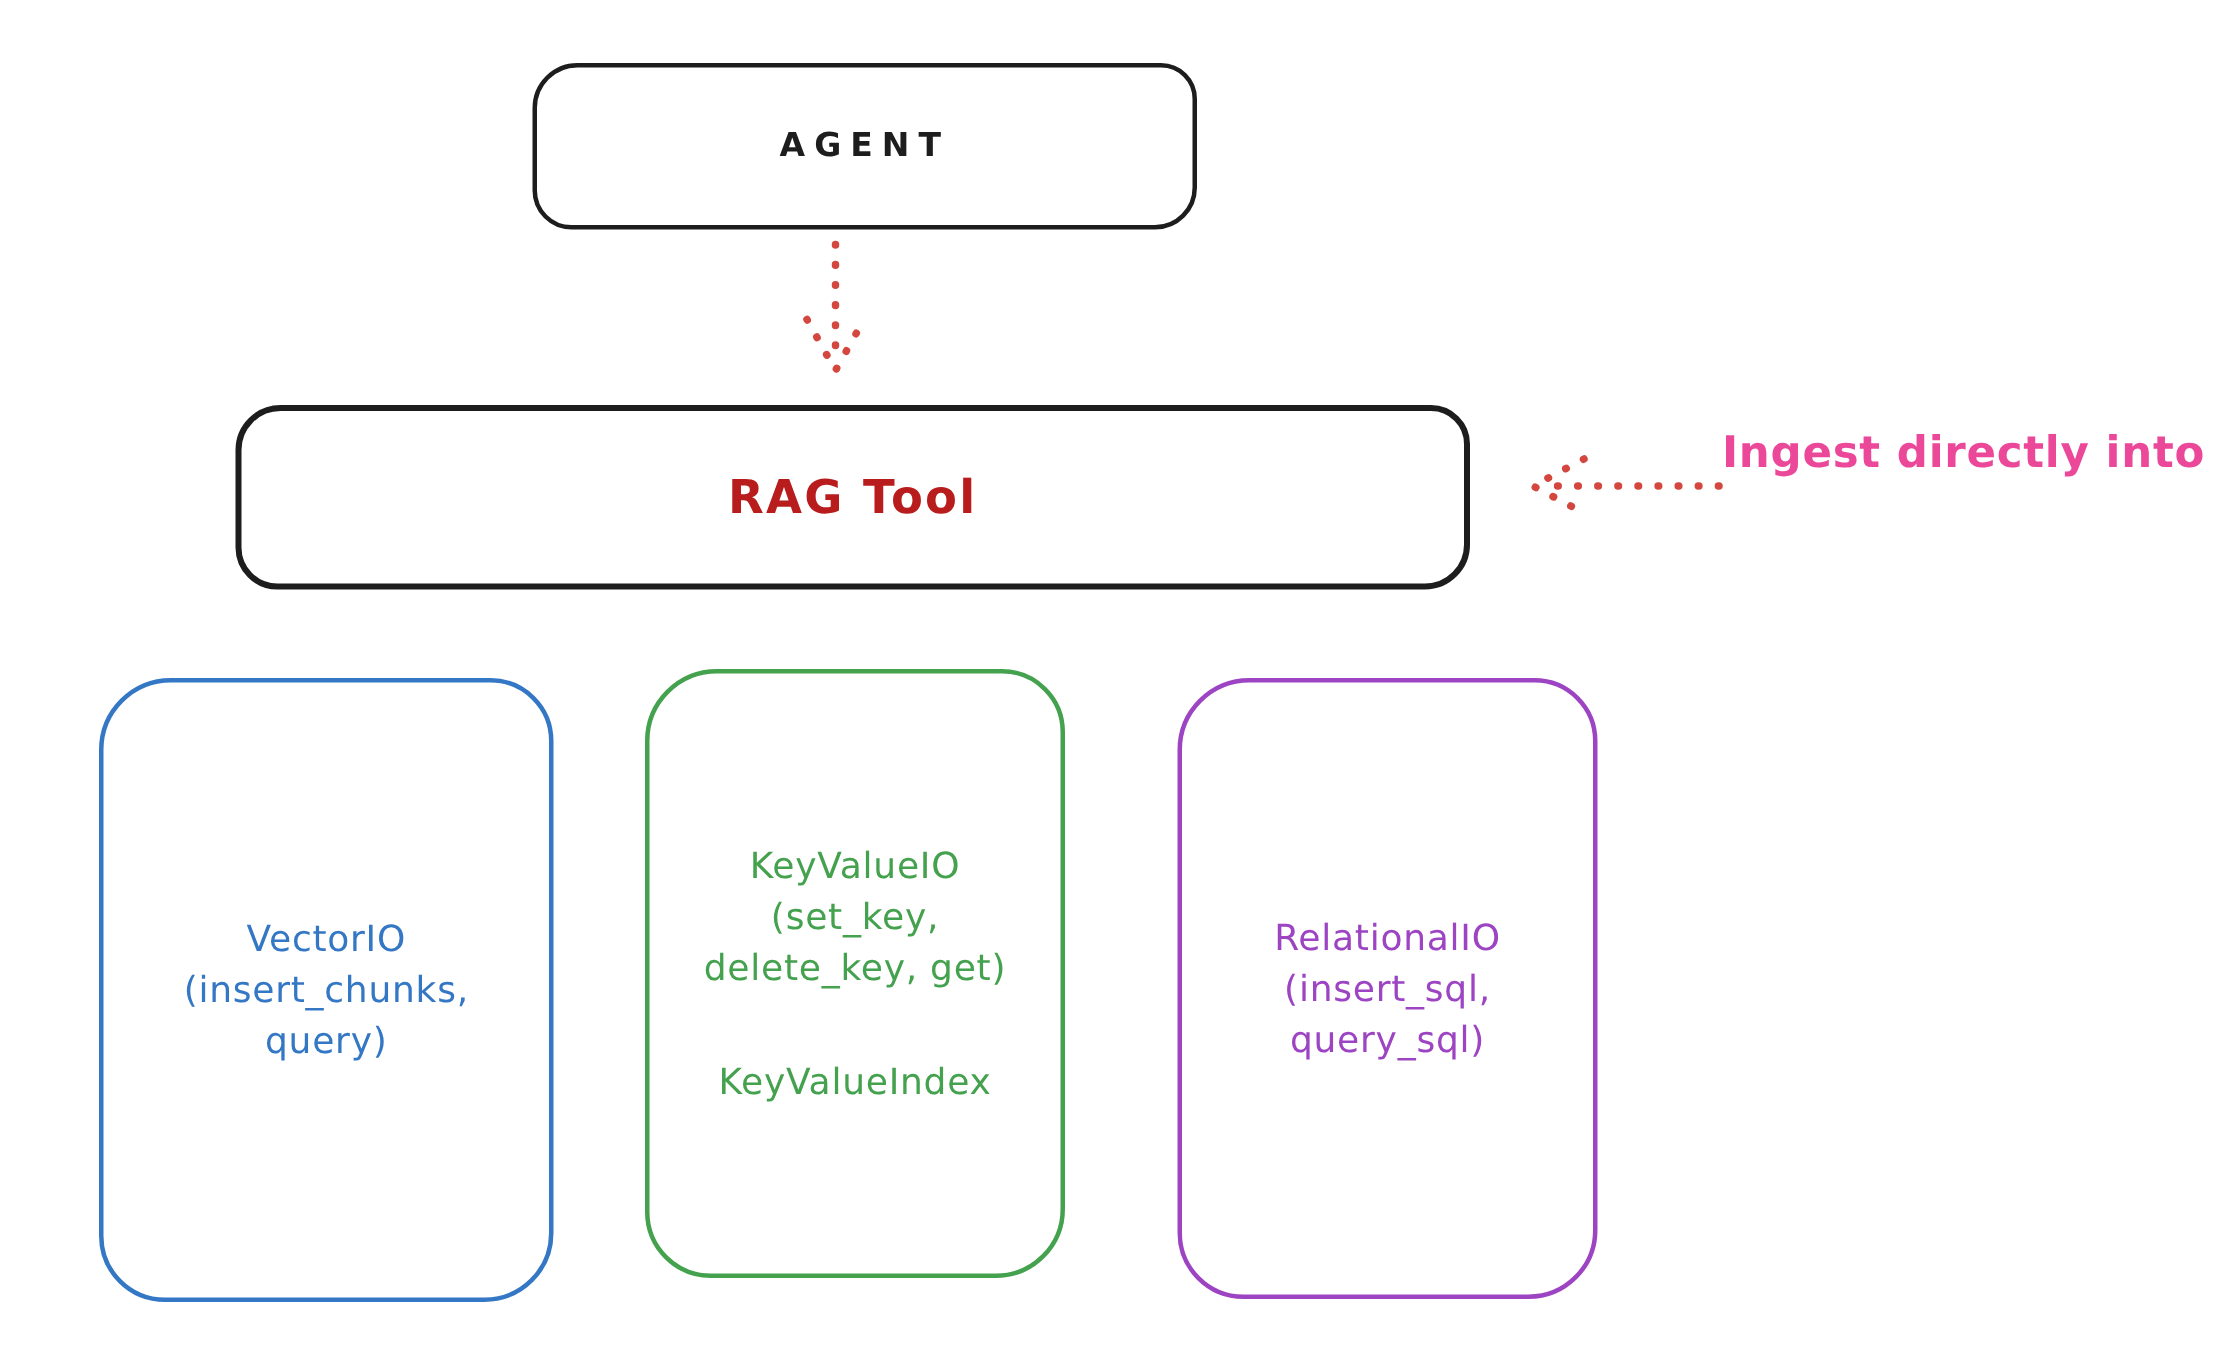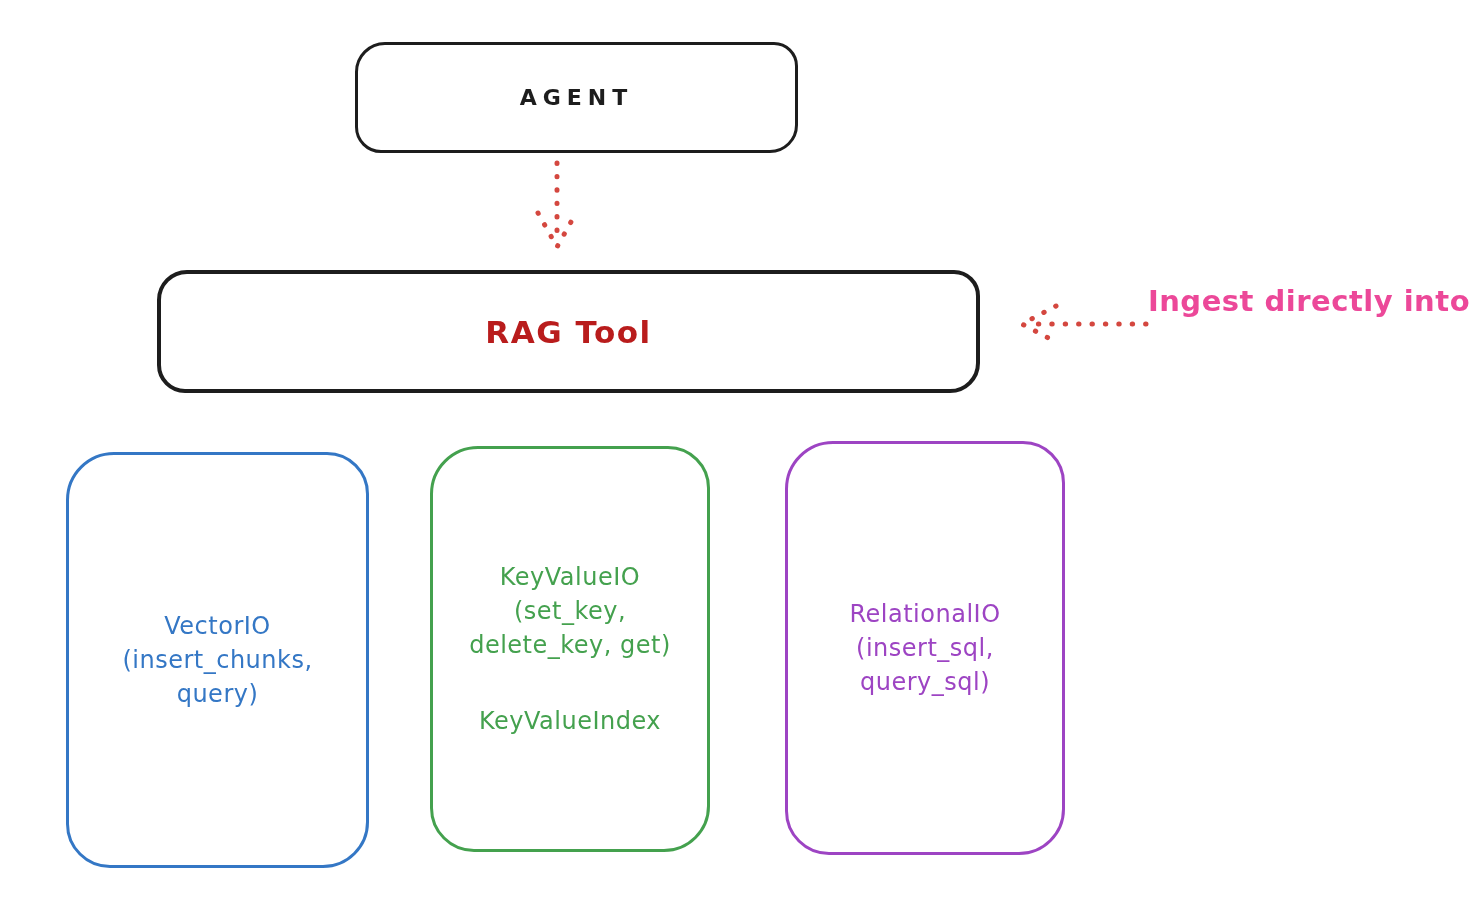--- a/index.html
+++ b/index.html
@@ -38,21 +38,21 @@
 
   .backend-node {
     border: 3.5px solid;
     border-radius: 48px 42px 46px 44px;
     font-size: 24px; font-weight: 400;
     line-height: 1.42;
     letter-spacing: 0.5px;
   }
   .backend-vector  { left: 66px;  top: 452px; width: 303px; height: 416px; }
   .backend-keyvalue{ left: 430px; top: 446px; width: 280px; height: 406px; }
-  .backend-relational { left: 785px; top: 441px; width: 280px; height: 414px; }
+  .backend-relational { left: 785px; top: 452px; width: 280px; height: 414px; }
 
   .index-label { margin-top: 42px; }
 
   .arrow-svg { position: absolute; }
   .arrow-svg path {
     fill: none;
     stroke: currentColor;
     stroke-width: 5;
     stroke-linecap: round;
     stroke-linejoin: round;

